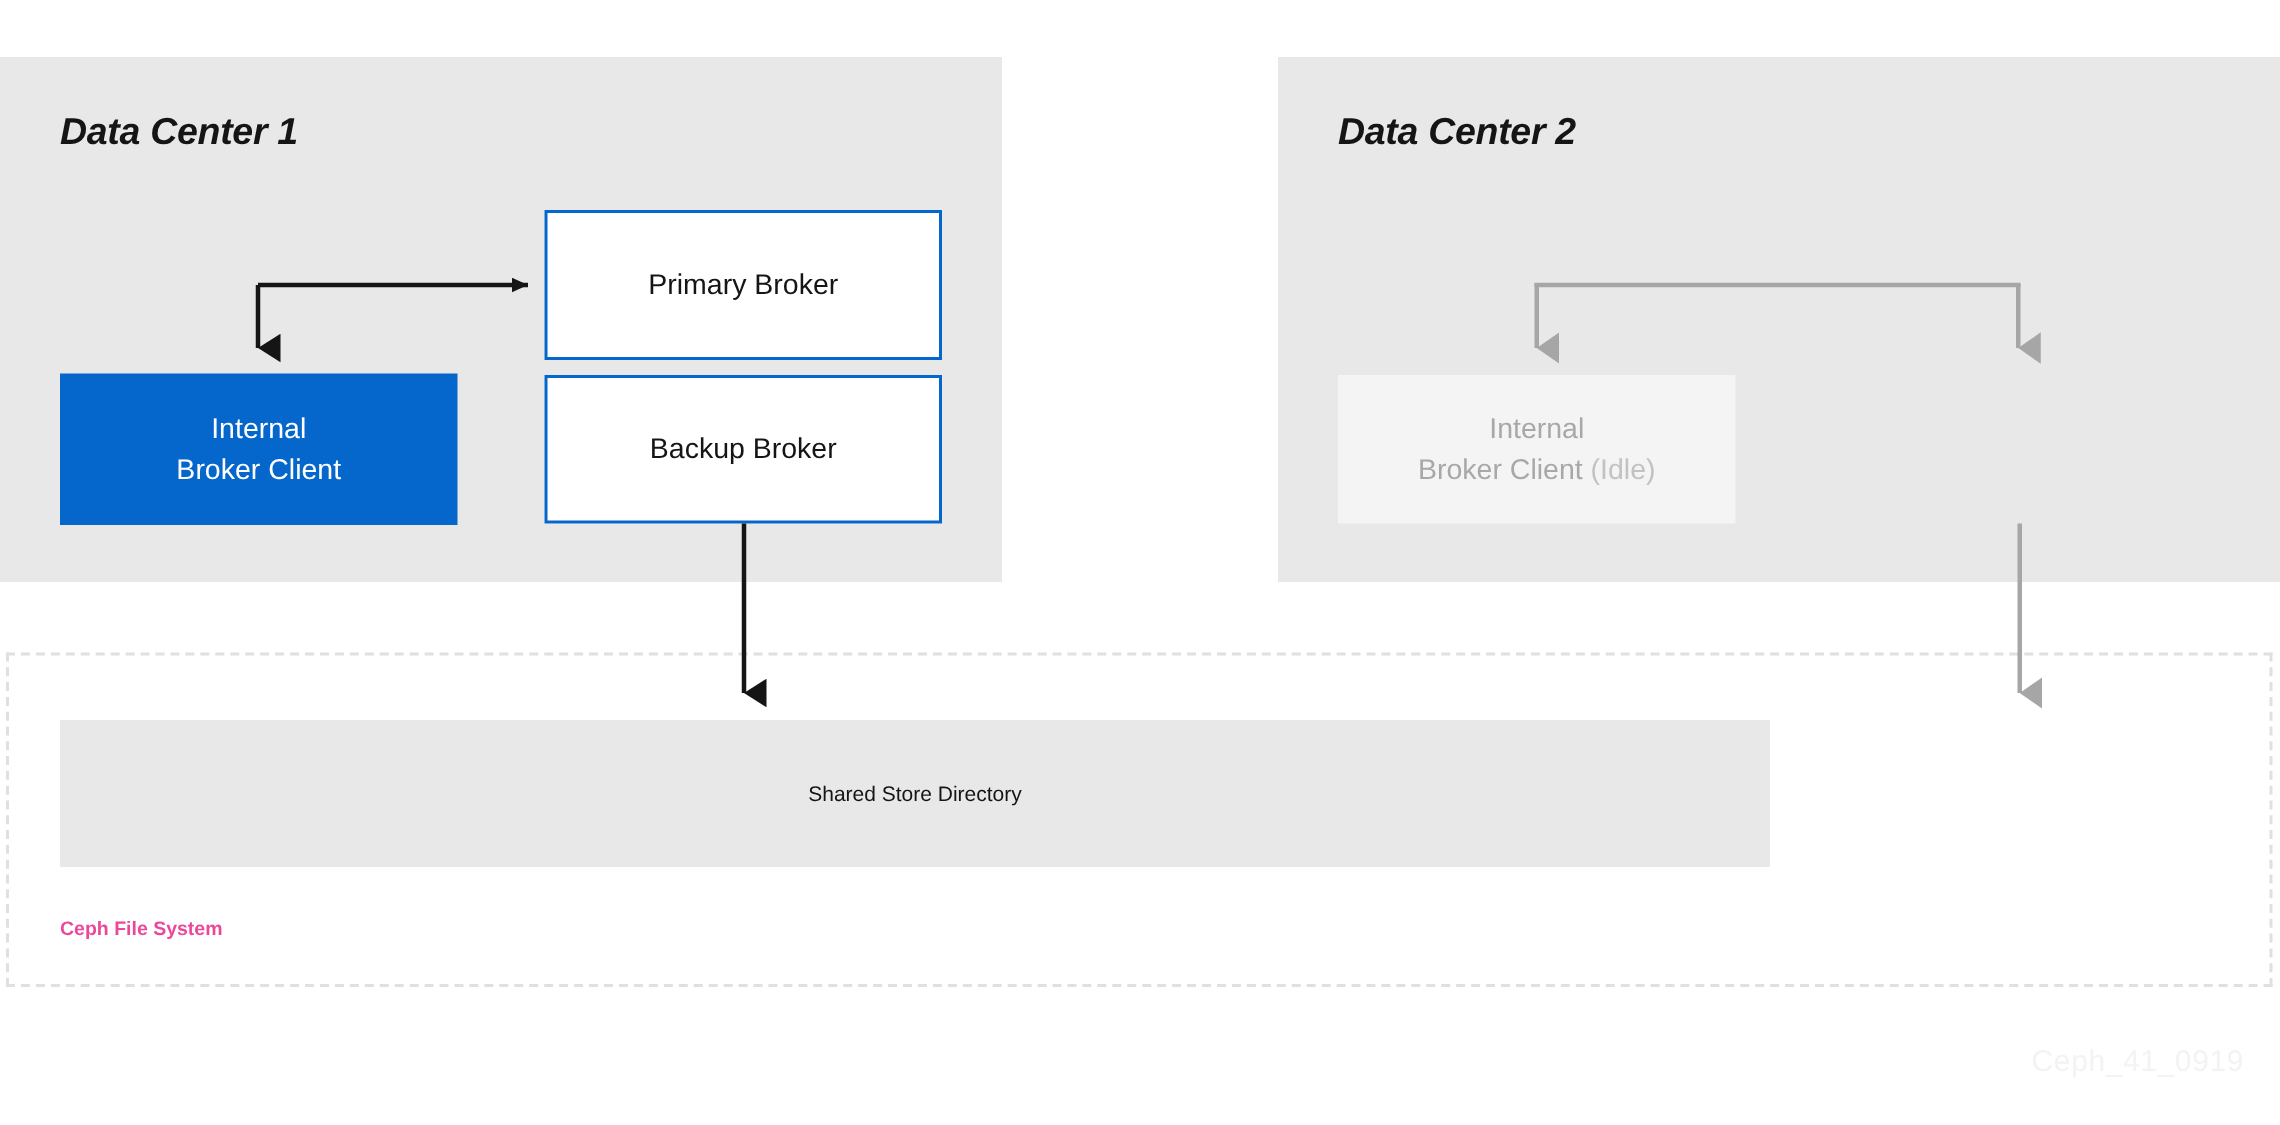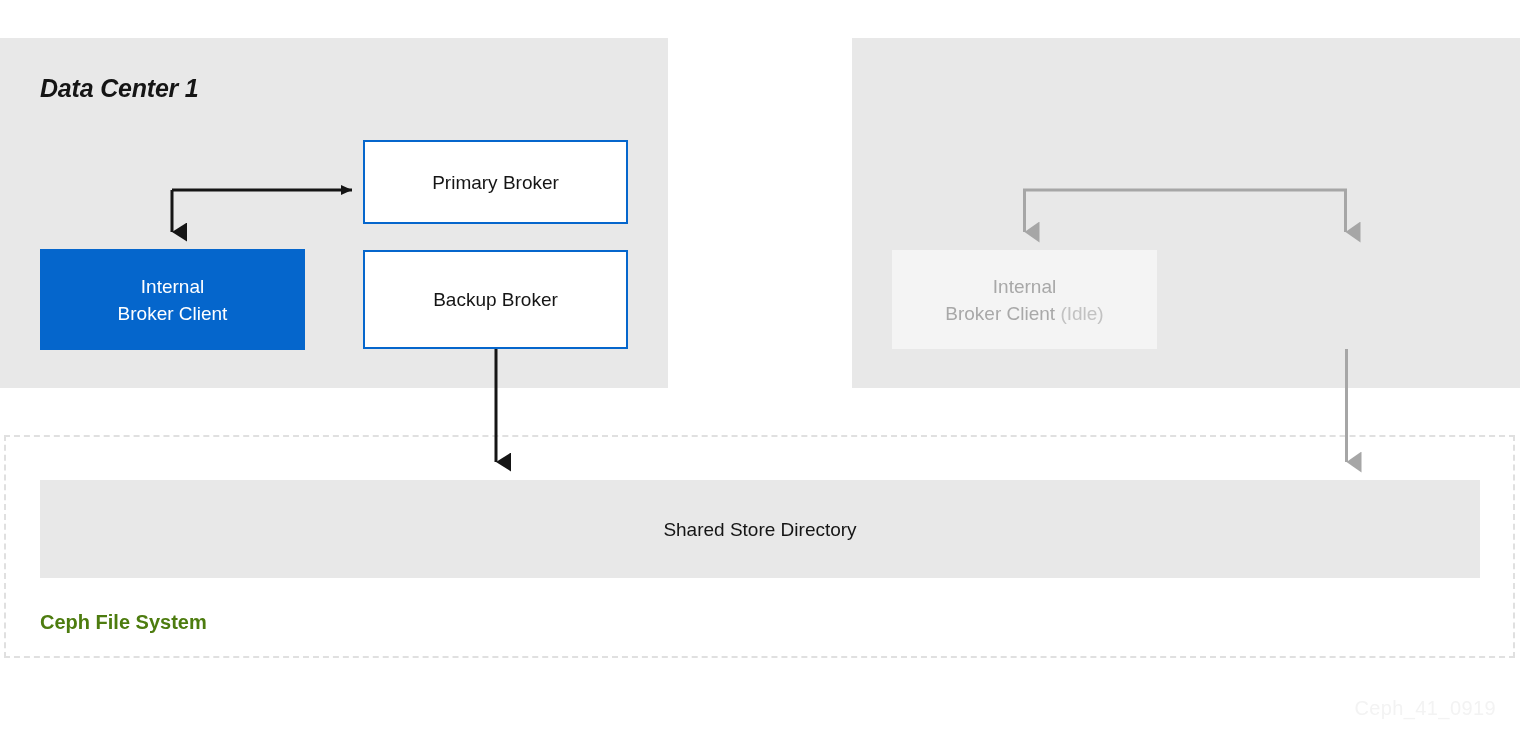--- a/index.html
+++ b/index.html
@@ -63,47 +63,47 @@
   .box-idle {
     background: #f4f4f4;
     color: #a8a8a8;
   }
   .box-store {
     background: #e8e8e8;
     color: #151515;
   }
 
   #box-internal-client { left: 40px;  top: 249px; width: 265px; height: 101px; }
-  #box-primary-broker  { left: 363px; top: 140px; width: 265px; height: 84px; }
+  #box-primary-broker  { left: 363px; top: 140px; width: 265px; height: 100px; }
   #box-backup-broker   { left: 363px; top: 250px; width: 265px; height: 99px;  }
 
   #box-internal-client-idle { left: 892px;  top: 250px; width: 265px; height: 99px; }
   #box-backup-broker-idle   { left: 1216px; top: 250px; width: 264px; height: 99px; }
 
-  #box-shared-store { left: 40px; top: 480px; width: 1440px; height: 98px; font-size: 19px; }
+  #box-shared-store { left: 40px; top: 480px; width: 1140px; height: 98px; font-size: 14px; }
 
   .idle-suffix { color: #c2c2c2; }
 
   
   #ceph-region {
     position: absolute;
     left: 4px;
     top: 435px;
     width: 1511px;
     height: 223px;
     box-sizing: border-box;
     border: 2px dashed #e0e0e0;
   }
   #ceph-label {
     position: absolute;
     left: 40px;
     top: 611px;
-    font-size: 20px;
+    font-size: 13px;
     font-weight: bold;
-    color: #4d7c0f;
+    color: #ec4899;
     white-space: nowrap;
   }
 
   
   #connectors {
     position: absolute;
     left: 0; top: 0;
     width: 1520px;
     height: 750px;
     pointer-events: none;
@@ -137,20 +137,21 @@
 
   <div id="box-primary-broker" class="node-box box-blue-outline">
     <span>Primary Broker</span>
   </div>
 
   <div id="box-backup-broker" class="node-box box-blue-outline">
     <span>Backup Broker</span>
   </div>
 
   <div id="dc2-panel" class="dc-panel"></div>
+  <div id="dc2-title" class="dc-title">Data Center 2</div>
 
   <div id="box-internal-client-idle" class="node-box box-idle">
     <span>
       <span>Internal</span><br>
       <span>Broker Client</span><span class="idle-suffix"> (Idle)</span>
     </span>
   </div>
 
 
   <div id="ceph-region"></div>

